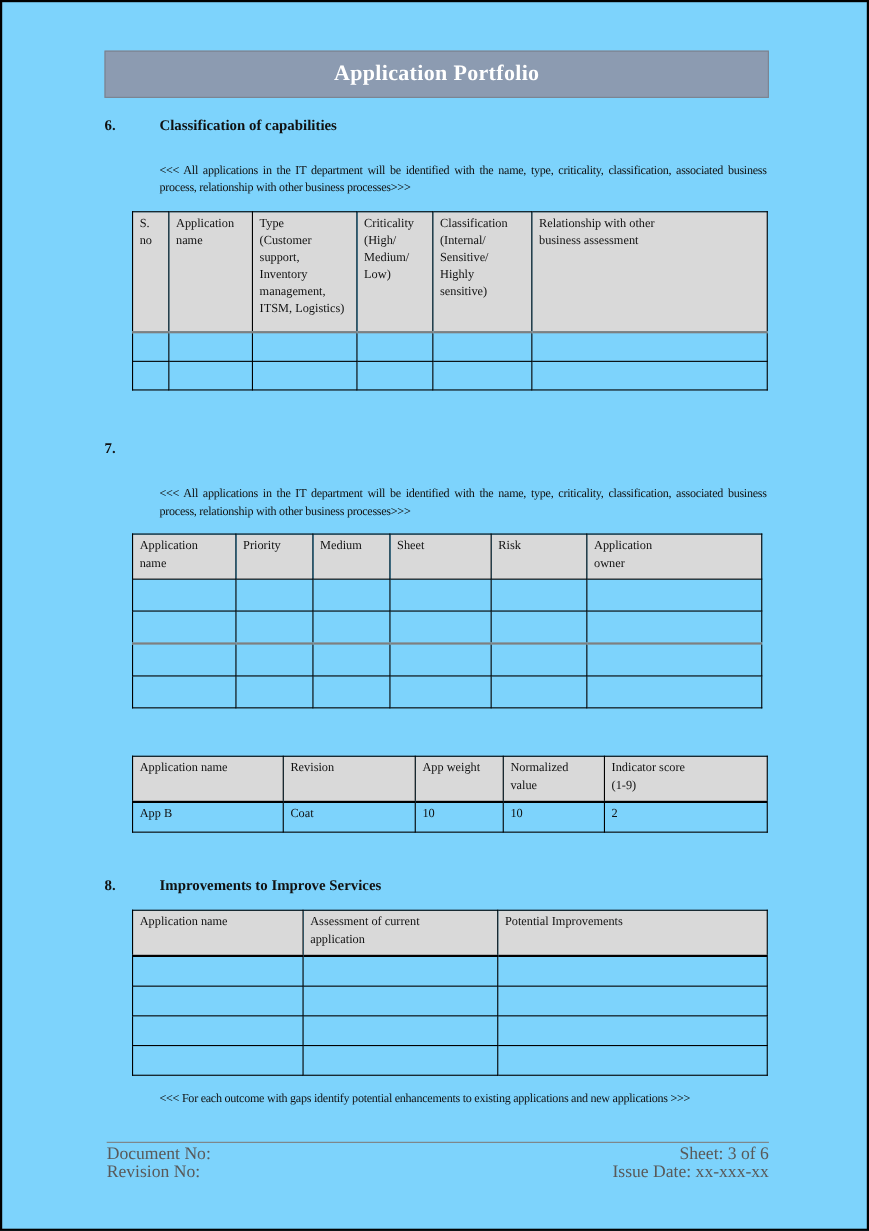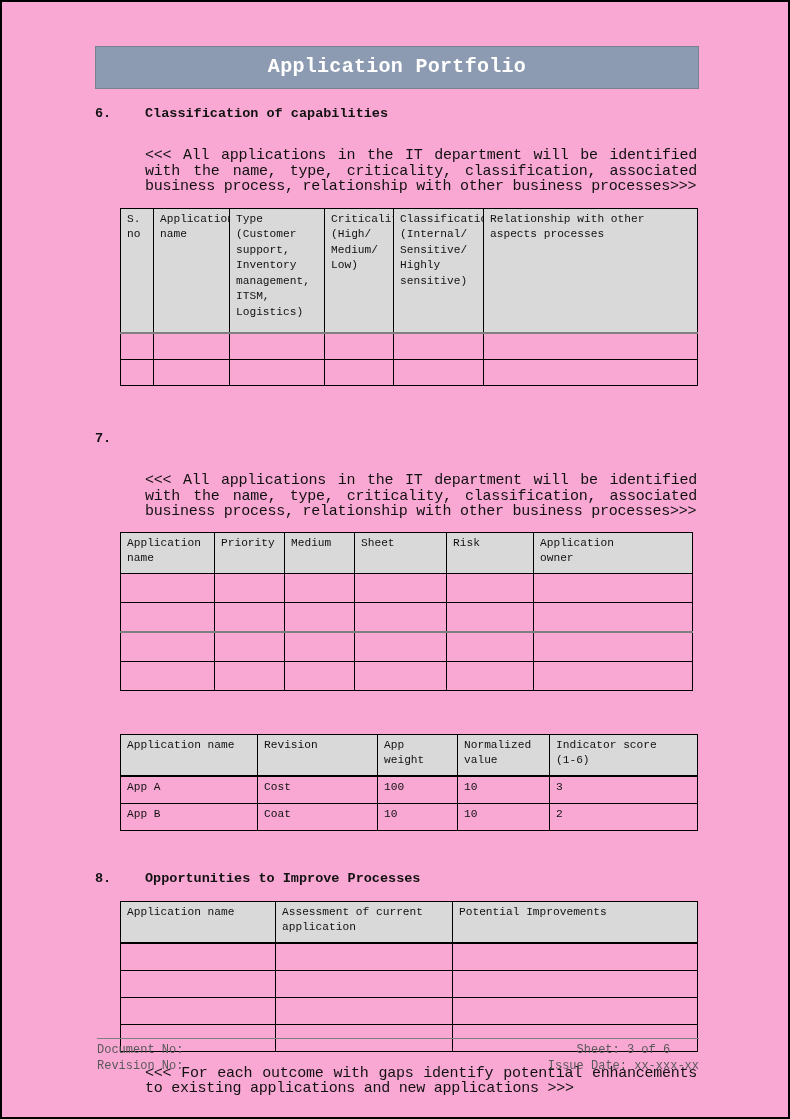--- a/index.html
+++ b/index.html
@@ -1,22 +1,22 @@
 <!DOCTYPE html>
 <html style="--banner-bg: #8C9BB1; --banner-border: #79828F; --table-header-bg: #D9D9D9; --footer-text: #595959;"><head>
 <meta charset="utf-8">
 <style>
   html,body{margin:0;padding:0;background:#fff;}
   .page{
     position:relative;
     width:790px;height:1119px;
     box-sizing:border-box;
     border:2px solid #000;
-    background:#f9a8d4;
-    font-family:Liberation Mono, monospace;
+    background:#7dd3fc;
+    font-family:Liberation Serif, serif;
     color:#111;
     overflow:hidden;
   }
   .content{width:604px;margin-left:93px;}
   .banner{
     box-sizing:border-box;
     margin:44px 0 0 0;
     width:604px;height:43px;
     background:var(--banner-bg,#8C9BB1);
     border:1.5px solid var(--banner-border,#79828f);
@@ -27,21 +27,21 @@
     color:#fff;font-weight:bold;font-size:20px;letter-spacing:.3px;
   }
   .heading{display:flex;font-weight:bold;font-size:13.5px;line-height:15px;}
   .heading .num{width:50px;flex:0 0 50px;}
   .h6{margin-top:17px;}
   .h7{margin-top:45px;}
   .h8{margin-top:40px;}
   p.intro{
     margin:27px 0 0 50px;
     width:552px;
-    font-size:15px;line-height:15.5px;
+    font-size:11px;line-height:15.5px;
     letter-spacing:-.25px;
     text-align:justify;
   }
   p.closing{margin-top:14px;}
   table{
     border-collapse:collapse;
     margin:0 0 0 25px;
     table-layout:fixed;
     border:1.5px solid #000;
   }
@@ -70,23 +70,23 @@
   .t4 th{padding-bottom:6px;border-bottom:2px solid #000;}
   .t4 td{height:20px;}
   .footer{
     position:absolute;
     left:95px;top:1036px;
     width:602px;
     border-top:1px solid #7f7f7f;
     padding-top:3px;
     display:flex;justify-content:space-between;
     color:var(--footer-text,#595959);
-    font-size:12px;line-height:16px;
-  }
-  .footer .right{text-align:center;}
+    font-size:16px;line-height:16px;
+  }
+  .footer .right{text-align:right;}
 </style>
 </head>
 <body>
 
 <div class="page">
   <div class="content">
 
     <div class="banner">
       <span>Application Portfolio</span>
     </div>
@@ -121,21 +121,21 @@
         <th>Criticality
 (High/
 Medium/
 Low)</th>
         <th>Classification
 (Internal/
 Sensitive/
 Highly
 sensitive)</th>
         <th>Relationship with other
-aspects processes</th>
+business assessment</th>
       </tr>
       <tr>
         <td></td>
             <td></td>
             <td></td>
             <td></td>
             <td></td>
             <td></td>
       </tr>
       <tr>
@@ -218,42 +218,35 @@
           <col style="width:148px">
       </colgroup>
       <tbody>
           <tr>
         <th>Application name</th>
         <th>Revision</th>
         <th>App weight</th>
         <th>Normalized
 value</th>
         <th>Indicator score
-(1-6)</th>
-      </tr>
-      <tr>
-        <td>App A</td>
-        <td>Cost</td>
-        <td>100</td>
-        <td>10</td>
-        <td>3</td>
+(1-9)</th>
       </tr>
       <tr>
         <td>App B</td>
         <td>Coat</td>
         <td>10</td>
         <td>10</td>
         <td>2</td>
       </tr>
     </tbody>
       </table>
 
     <div class="heading h8">
       <span class="num">8.</span>
-      <span>Opportunities to Improve Processes</span>
+      <span>Improvements to Improve Services</span>
     </div>
 
     <table class="t4">
       <colgroup>
         <col style="width:155px">
           <col style="width:177px">
           <col style="width:245px">
       </colgroup>
       <tbody>
           <tr>

